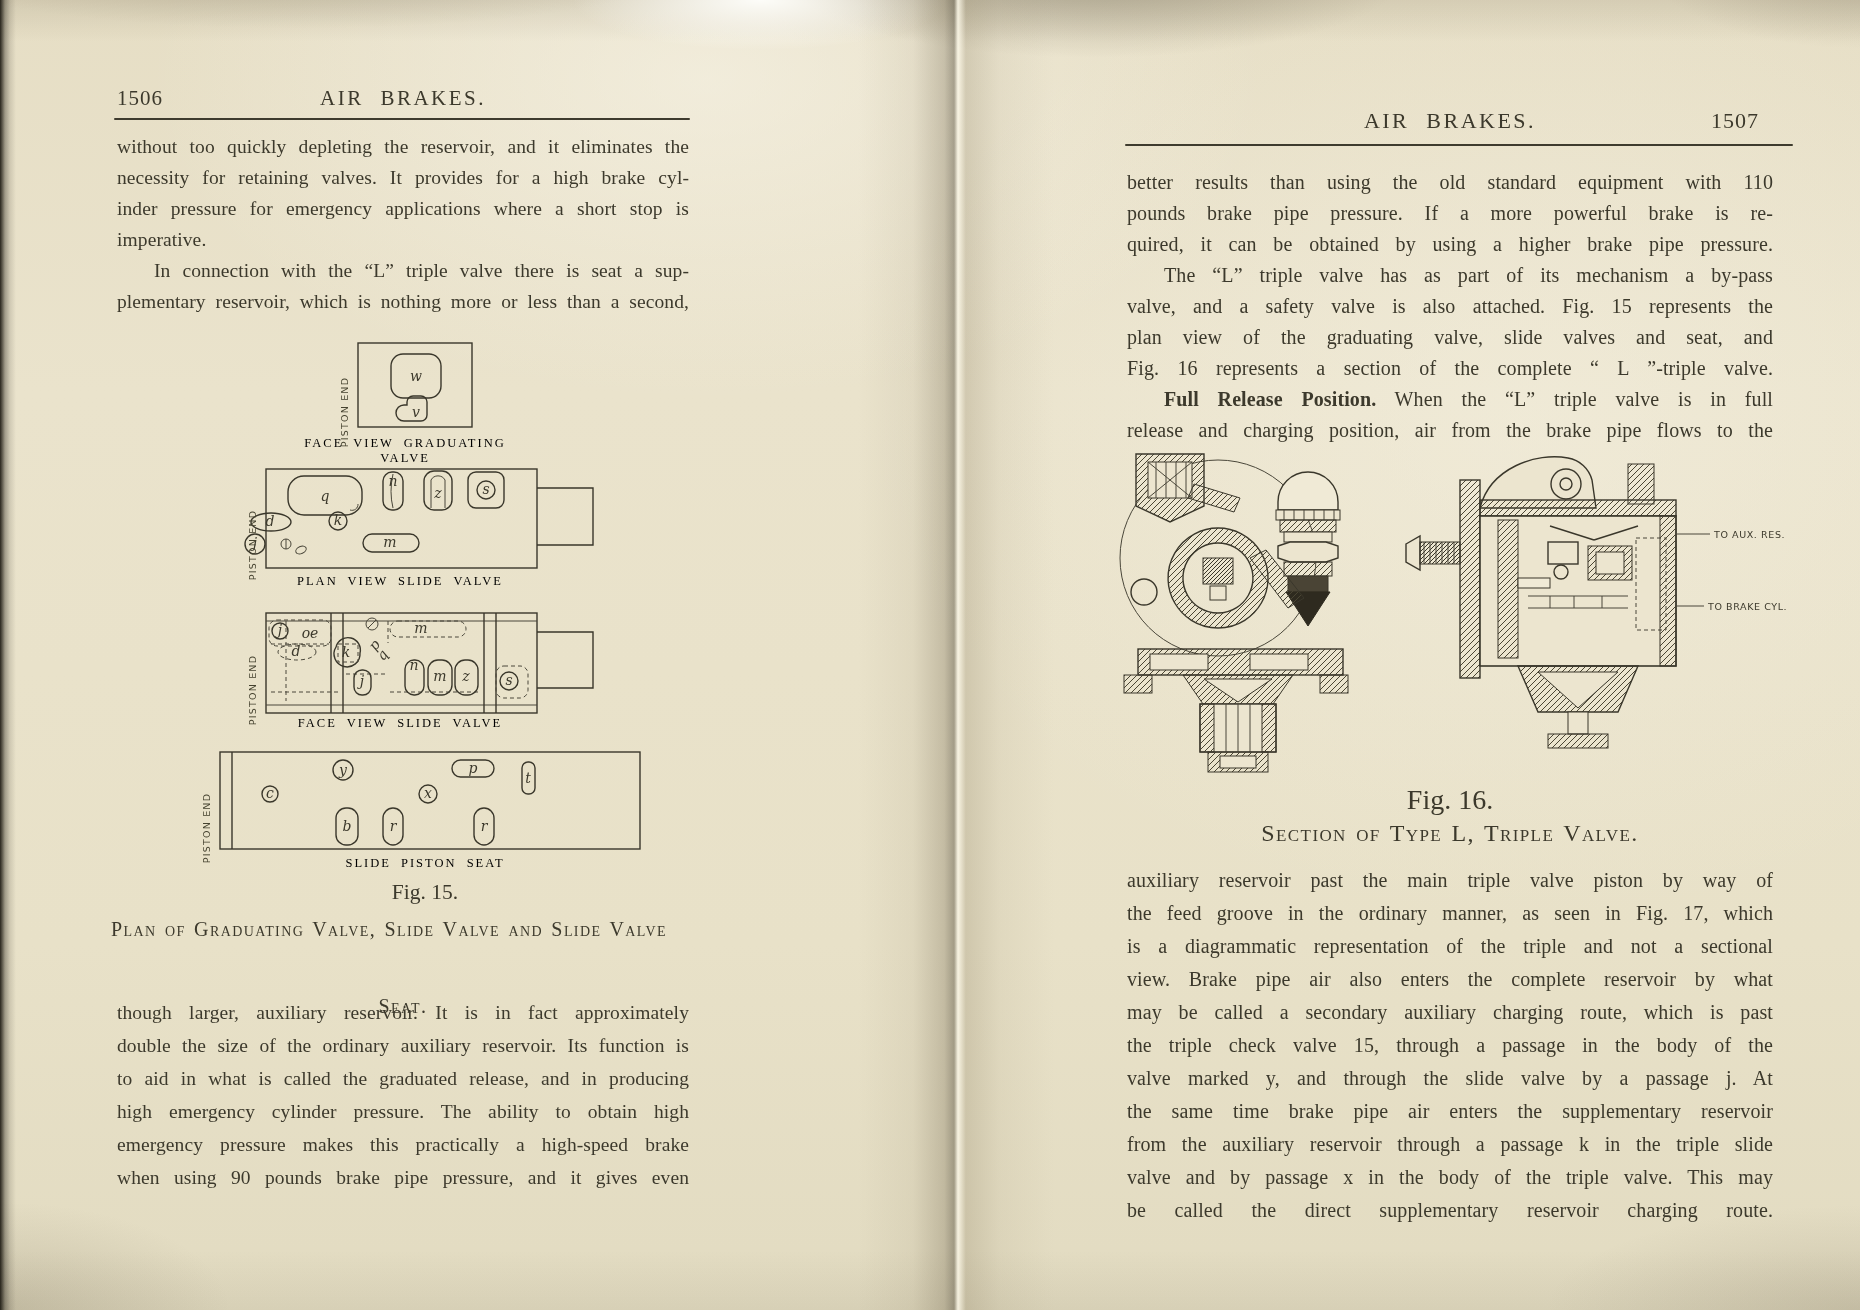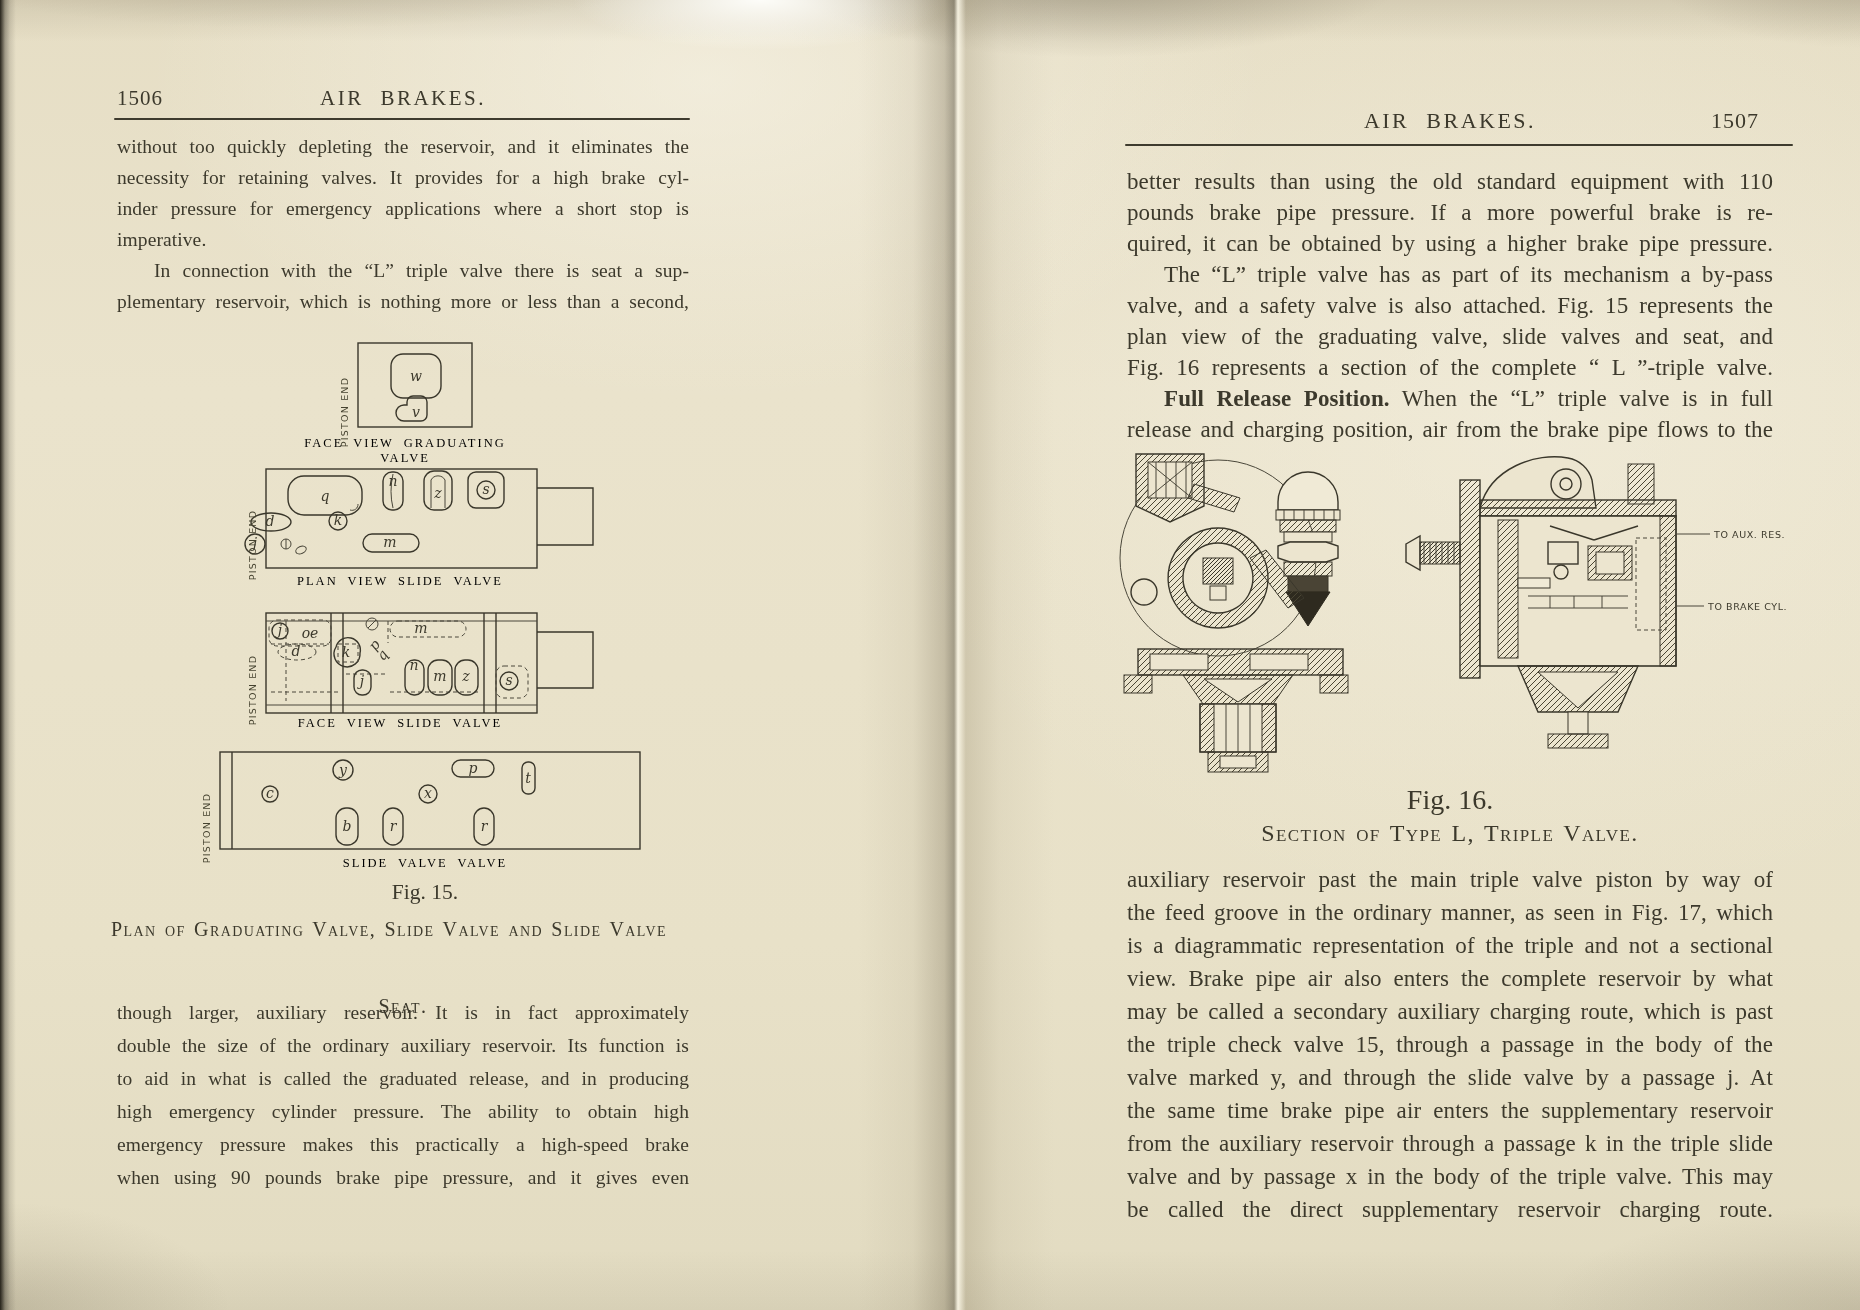--- a/index.html
+++ b/index.html
@@ -23,21 +23,21 @@
     linear-gradient(0deg, rgba(118,110,86,0.10), transparent 60px);}
   .edge-left{background:linear-gradient(90deg, rgba(24,21,14,0.92) 0px, rgba(24,21,14,0.35) 5px, rgba(24,21,14,0.12) 10px, transparent 16px);}
   .gutter{left:858px;width:196px;background:linear-gradient(90deg,
      transparent 0%, rgba(140,128,100,0.10) 28%, rgba(112,101,76,0.30) 44%,
      rgba(66,59,42,0.42) 49%, rgba(251,247,231,0.85) 51%,
      rgba(150,138,108,0.30) 55%, rgba(150,138,108,0.10) 72%, transparent 100%);}
   .ink{color:#3c392c;}
   .tl{position:absolute;text-align:justify;text-align-last:justify;white-space:normal;
       letter-spacing:0.1px;word-spacing:0.6px;}
   .ll{left:117px;width:572px;font-size:19.5px;line-height:26px;}
-  .rl{left:1127px;width:646px;font-size:23px;line-height:28px;}
+  .rl{left:1127px;width:646px;font-size:20px;line-height:28px;}
   .ind{text-indent:37px;}
   .end{text-align:center;text-align-last:left;}
   .runhead{position:absolute;font-size:21px;letter-spacing:2.5px;word-spacing:9px;}
   .rule{position:absolute;height:0;border-top:2.2px solid #3e3b2e;border-radius:1px;}
   .figlabel{position:absolute;font-family:Liberation Serif, serif;
       font-size:12.5px;letter-spacing:2px;word-spacing:5px;text-align:center;color:#000000;}
   .smcaps{position:absolute;font-variant:small-caps;text-align:center;letter-spacing:1.4px;word-spacing:2px;}
   .figno{position:absolute;text-align:center;}
   svg{position:absolute;overflow:visible;}
   svg .ln{stroke:#3a372b;fill:none;stroke-width:1.4;}
@@ -172,21 +172,21 @@
     <text class="scr" x="70" y="54" font-size="11">c</text>
     <text class="scr" x="143" y="31" font-size="12">y</text>
     <text class="scr" x="228" y="54" font-size="11">x</text>
     <text class="scr" x="273" y="29">p</text>
     <text class="scr" x="328" y="39" font-size="12">t</text>
     <text class="scr" x="147" y="87">b</text>
     <text class="scr" x="193" y="87" font-size="12">r</text>
     <text class="scr" x="284" y="87" font-size="12">r</text>
     <text class="pe" transform="translate(10,84) rotate(-90)">PISTON END</text>
   </svg>
-  <div class="figlabel" style="left:315px;top:856px;width:220px;">SLIDE VALVE VALVE</div>
+  <div class="figlabel" style="left:315px;top:856px;width:220px;">SLIDE PISTON SEAT</div>
 
   <div class="figno ink" style="left:325px;top:880px;width:200px;font-size:21.5px;">Fig. 15.</div>
   <div class="smcaps ink" style="left:103px;top:918px;width:572px;font-size:20px;">Plan of Graduating Valve, Slide Valve and Slide Valve</div>
   <div class="smcaps ink" style="left:117px;top:995px;width:572px;font-size:20px;">Seat.</div>
 
   <div class="tl ll ink" style="top:1000px">though larger, auxiliary reservoir.  It is in fact approximately</div>
   <div class="tl ll ink" style="top:1033px">double the size of the ordinary auxiliary reservoir.  Its function is</div>
   <div class="tl ll ink" style="top:1066px">to aid in what is called the graduated release, and in producing</div>
   <div class="tl ll ink" style="top:1099px">high emergency cylinder pressure.  The ability to obtain high</div>
   <div class="tl ll ink" style="top:1132px">emergency pressure makes this practically a high-speed brake</div>

